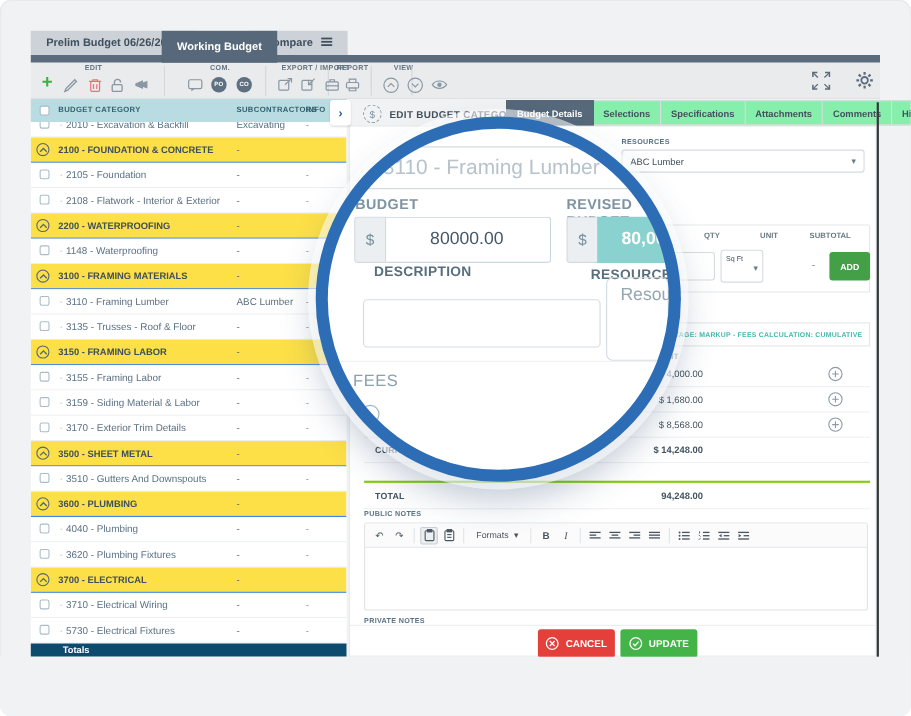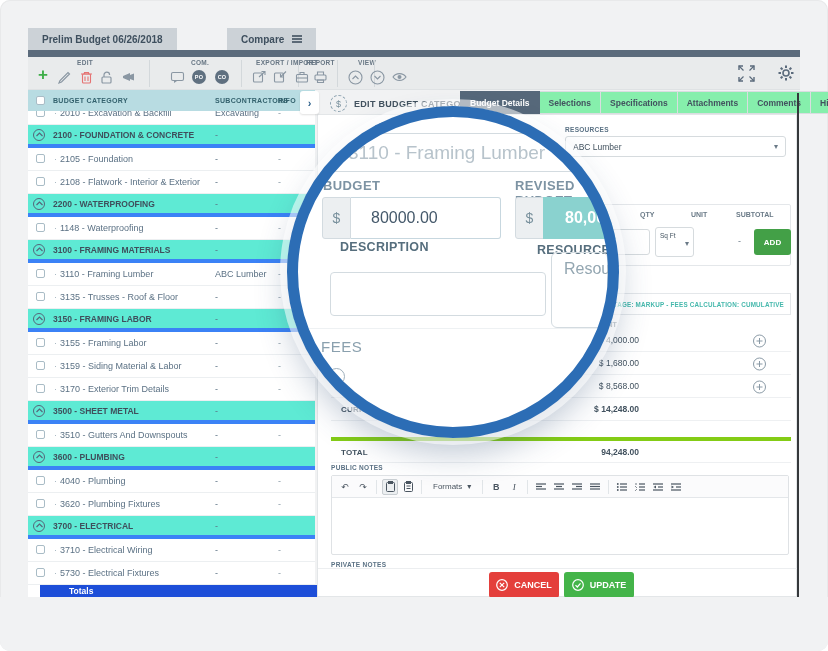--- a/index.html
+++ b/index.html
@@ -39,25 +39,25 @@
   .sb-head .h3{position:absolute;left:250px;font-size:7px;font-weight:bold;color:#33616d;letter-spacing:.3px;}
   .chk{position:absolute;left:8px;top:50%;margin-top:-5px;width:9px;height:9px;border:1px solid #a9bcc6;border-radius:2px;background:#fff;}
   .sb-scroll{position:absolute;left:0;top:21px;width:100%;height:474px;overflow:hidden;}
   .sb-rows{margin-top:-9px;}
   .sb-row{position:relative;height:23px;font-size:9px;color:#5b7184;background:#fff;border-bottom:1px solid #eceff1;}
   .sb-row .lbl{position:absolute;left:32px;top:50%;transform:translateY(-50%);white-space:nowrap;}
   .sb-row .dot{position:absolute;left:26px;top:50%;transform:translateY(-50%);color:#9fb0bc;font-size:9px;}
   .sb-row .sub{position:absolute;left:187px;top:50%;transform:translateY(-50%);color:#5b7184;}
   .sb-row .inf{position:absolute;left:250px;top:50%;transform:translateY(-50%);color:#8a9aa6;}
   .sb-row .gchev{display:none;}
-  .sb-row.group{background:#5eead4;border-bottom:4px solid #3b82f6;}
+  .sb-row.group{background:#fde047;border-bottom:1px solid #3b82f6;}
   .sb-row.group .lbl{left:25px;font-weight:bold;font-size:8.5px;color:#3f4f5c;}
   .sb-row.group .gchev{display:flex;position:absolute;left:5px;top:50%;margin-top:-6px;width:12px;height:12px;
       border:1px solid #55677a;border-radius:50%;align-items:center;justify-content:center;}
-  .sb-totals{position:absolute;left:12px;top:495px;width:100%;height:12px;background:#1d4ed8;color:#fff;
+  .sb-totals{position:absolute;left:0;top:495px;width:100%;height:12px;background:#0c4a6e;color:#fff;
       font-size:8.5px;font-weight:bold;display:flex;align-items:center;padding-left:29px;}
 
   
   .notch{position:absolute;left:300px;top:91px;width:19px;height:23px;background:#fff;border-radius:3px;
       box-shadow:0 1px 2px rgba(0,0,0,.12);display:flex;align-items:center;justify-content:center;
       color:#2c5f8a;font-weight:bold;font-size:11px;cursor:pointer;z-index:3;}
   .ptitle{position:absolute;left:330px;top:95px;display:flex;align-items:center;gap:7px;}
   .dollar-circ{width:17px;height:17px;border:1px dashed #8aa0ae;border-radius:50%;color:#78909c;
       font-size:9px;display:flex;align-items:center;justify-content:center;}
   .ptitle .t{font-size:9px;font-weight:bold;color:#42525f;letter-spacing:.3px;}
@@ -87,21 +87,21 @@
 
   .fees-meta{position:absolute;left:239px;top:178px;width:234px;height:22px;border:1px solid #e4e7ea;display:flex;
       align-items:center;justify-content:flex-end;padding-right:6px;font-size:6.3px;font-weight:bold;color:#45b8ac;letter-spacing:.2px;}
   .amount-h{position:absolute;left:268px;top:206px;font-size:7px;font-weight:bold;color:#6a7a87;}
   .fee-table{position:absolute;left:13px;top:214px;width:460px;}
   .fee-row{position:relative;height:23px;border-bottom:1px solid #eef0f2;}
   .fee-amount{position:absolute;right:152px;top:50%;transform:translateY(-50%);font-size:8.5px;color:#42525f;}
   .fee-label{position:absolute;left:10px;top:50%;transform:translateY(-50%);font-size:8px;font-weight:bold;color:#42525f;letter-spacing:.2px;}
   .fee-plus{position:absolute;right:25px;top:50%;transform:translateY(-50%);width:13px;height:13px;cursor:pointer;}
   .fee-row.strong .fee-amount{font-weight:bold;}
-  .fee-row.total{height:26px;margin-top:8px;border-top:4px solid #84cc16;}
+  .fee-row.total{height:26px;margin-top:8px;border-top:2px solid #84cc16;}
 
   .notes-label{position:absolute;font-size:6.5px;font-weight:bold;color:#5a7184;letter-spacing:.3px;}
   .editor{position:absolute;left:13px;top:360px;width:458px;height:80px;border:1px solid #dfe2e5;border-radius:2px;background:#fff;}
   .etb{position:absolute;left:0;top:0;width:100%;height:22px;background:#fbfbfc;border-bottom:1px solid #e4e7ea;
       display:flex;align-items:center;padding:0 5px;gap:2px;}
   .ebtn{width:16px;height:16px;display:flex;align-items:center;justify-content:center;font-size:9px;color:#4a5560;
       cursor:pointer;border-radius:2px;}
   .ebtn.boxed{border:1px solid #c9ced2;background:#eceff1;}
   .ebtn.b{font-weight:bold;}
   .ebtn.i{font-style:italic;font-family:"Liberation Serif",serif;}
@@ -120,21 +120,21 @@
       z-index:6;pointer-events:none;box-shadow:0 0 0 7px rgba(255,255,255,.55),0 16px 32px rgba(45,75,115,.30);}
   .m-label{position:absolute;font-weight:bold;color:#7d93a3;}
   .m-cat-label{left:58px;top:14px;font-size:8px;letter-spacing:.4px;}
   .m-cat-input{position:absolute;left:43px;top:27px;width:390px;height:39px;border:1px solid #d3dbe0;border-radius:3px;
       font-size:19px;color:#b7c3cb;display:flex;align-items:center;padding-left:17px;}
   .m-budget-label{left:36px;top:72px;font-size:13px;letter-spacing:.4px;}
   .m-revised-label{left:228px;top:72px;font-size:13px;letter-spacing:.4px;}
   .m-prefix{position:absolute;top:91px;width:29px;height:42px;background:#eceff1;border:1px solid #d3dbe0;border-radius:3px 0 0 3px;
       color:#78909c;font-size:14px;display:flex;align-items:center;justify-content:center;}
   .m-budget-input{position:absolute;left:64px;top:91px;width:150px;height:42px;border:1px solid #c7d7df;border-left:none;
-      border-radius:0 3px 3px 0;font-size:16px;color:#44586a;display:flex;align-items:center;padding-left:20px;}
+      border-radius:0 3px 3px 0;font-size:16px;color:#44586a;display:flex;align-items:center;padding-left:40px;}
   .m-revised-val{position:absolute;left:256px;top:91px;width:110px;height:42px;background:#8ad2cf;border-radius:0 3px 3px 0;
       color:#fff;font-size:16px;font-weight:bold;display:flex;align-items:center;padding-left:22px;}
   .m-desc-label{position:absolute;left:53px;top:134px;font-size:12.5px;font-weight:bold;color:#566e7d;letter-spacing:.3px;}
   .m-res-label{position:absolute;left:250px;top:137px;font-size:12.5px;font-weight:bold;color:#566e7d;letter-spacing:.3px;}
   .m-desc-input{position:absolute;left:43px;top:166px;width:216px;height:44px;border:1px solid #d3dbe0;border-radius:4px;}
   .m-res-box{position:absolute;left:264px;top:146px;width:57px;height:76px;border:1px solid #d3dbe0;border-radius:6px;
       font-size:16px;color:#93a6b1;line-height:22px;padding:5px 0 0 12px;}
   .m-line{position:absolute;left:0;top:222px;width:332px;height:1px;background:#eef1f3;}
   .m-fees{position:absolute;left:34px;top:232px;font-size:15px;color:#8aa0ae;letter-spacing:.5px;}
   .m-circ{position:absolute;left:41px;top:262px;width:17px;height:17px;border:1.5px solid #9fb0bc;border-radius:50%;}
@@ -144,20 +144,23 @@
 </style>
 </head>
 <body>
 
 <div class="canvas">
 
   <div class="tabbar">
     <div class="bar"></div>
     <div class="wtab wtab1">
         <span>Prelim Budget 06/26/2018</span>
+      </div>
+    <div class="wtab wtab2 active">
+        <span>Working Budget</span>
       </div>
     <div class="wtab wtab3">
       <span>Compare</span>
       <span><svg width="10" height="8" viewBox="0 0 10 8">
             <g stroke="#3e4f5e" stroke-width="1.6">
               <line x1="0" y1="1" x2="10" y2="1"></line>
               <line x1="0" y1="4" x2="10" y2="4"></line>
               <line x1="0" y1="7" x2="10" y2="7"></line>
             </g>
           </svg></span>

